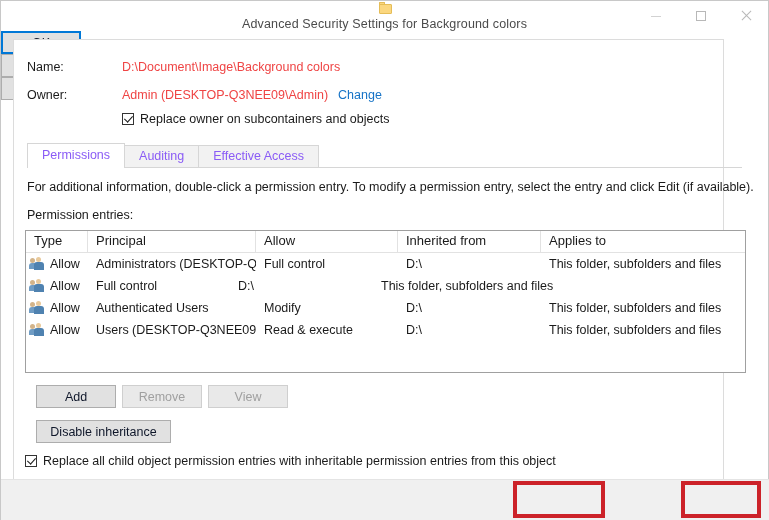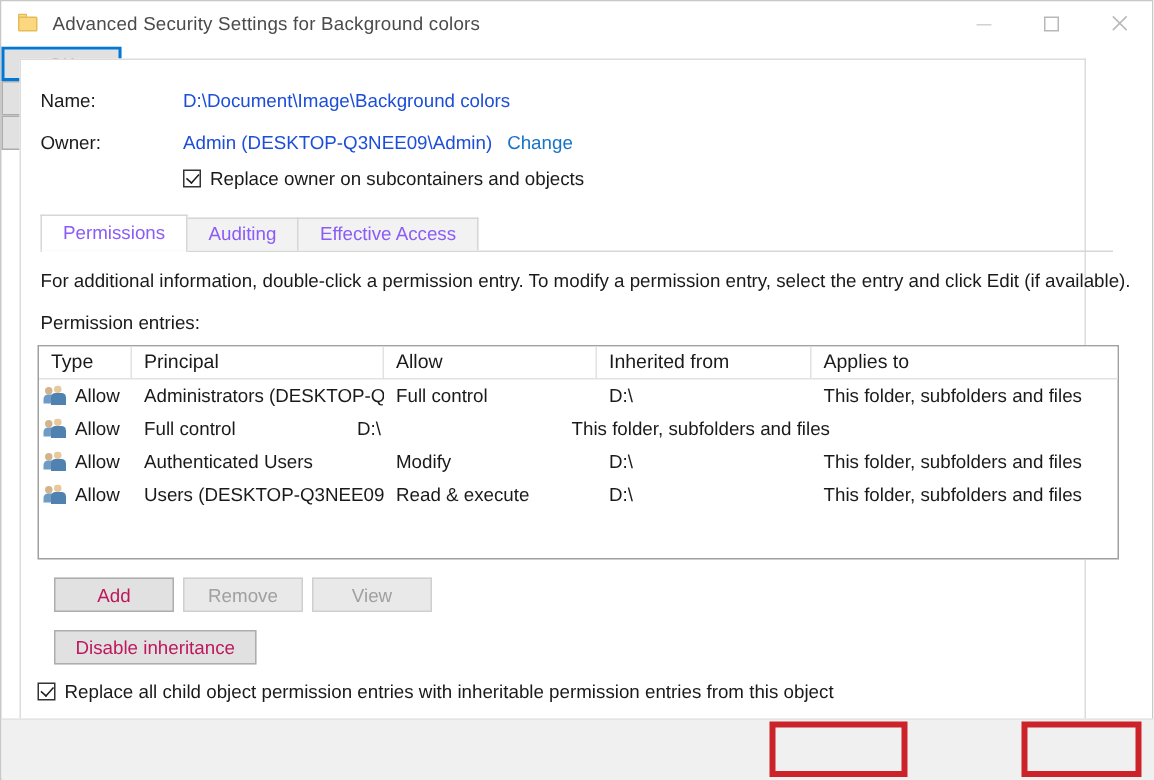--- a/index.html
+++ b/index.html
@@ -31,20 +31,21 @@
   }
 
   
   .titlebar {
     height: 30px;
     min-height: 30px;
     background: #ffffff;
     display: flex;
     align-items: center;
     position: relative;
+    flex-direction: column;
   }
   .title-icon {
     width: 16px;
     height: 16px;
     margin-left: 10px;
     margin-right: 8px;
     position: relative;
   }
   .title-icon .folder {
     position: absolute;
@@ -130,21 +131,21 @@
     display: flex;
     align-items: baseline;
   }
   .field-label {
     width: 95px;
     font-size: 12.5px;
     color: #1a1a1a;
   }
   .field-value {
     font-size: 12.5px;
-    color: #1d4ed8;
+    color: #ef4444;
   }
   .name-row { margin: 20px 0 0 13px; }
   .owner-row { margin: 14px 0 0 13px; }
   .change-link {
     color: #1673c6;
     margin-left: 10px;
     font-size: 12.5px;
     cursor: pointer;
   }
 
@@ -319,21 +320,21 @@
   }
 
   
   .btn {
     height: 23px;
     min-width: 72px;
     background: #e1e1e1;
     border: 1px solid #adadad;
     font-family: "Liberation Sans", sans-serif;
     font-size: 12.5px;
-    color: #be185d;
+    color: #0f172a;
     box-sizing: border-box;
     cursor: pointer;
     padding: 0 8px;
   }
   .btn.disabled {
     color: #a0a0a0;
     border-color: #cfcfcf;
     background: #e9e9e9;
     cursor: default;
   }

